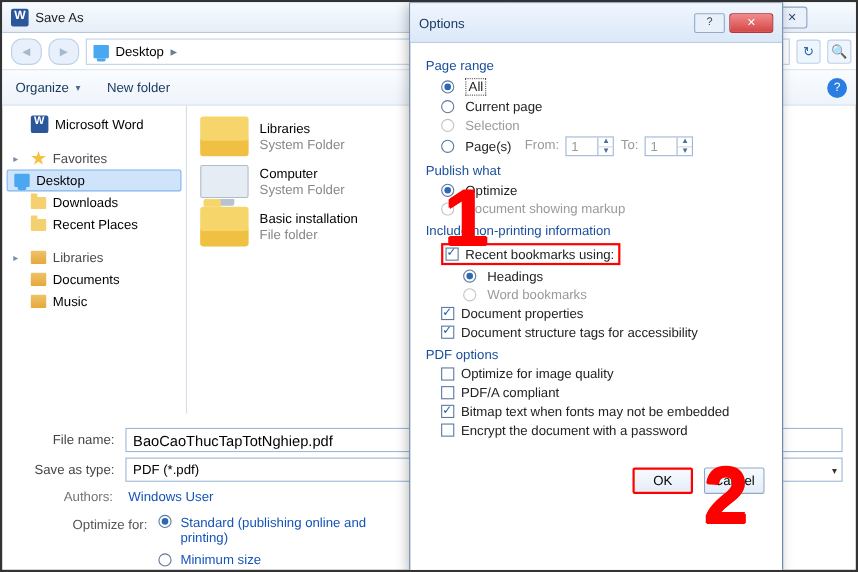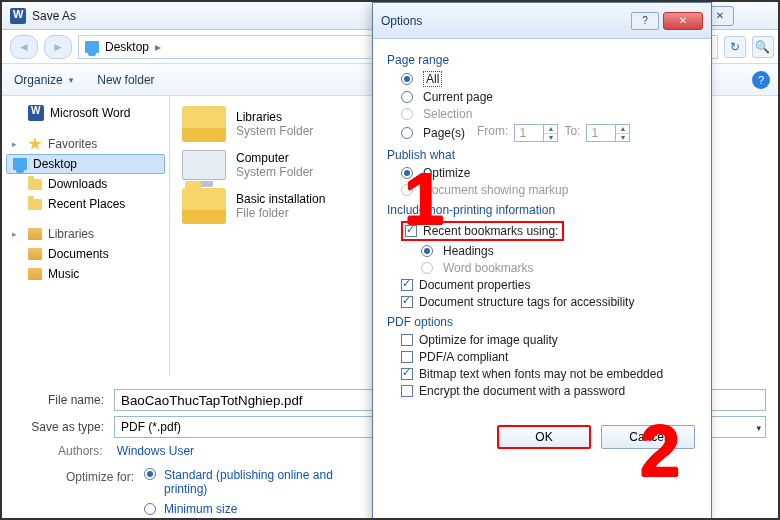--- a/index.html
+++ b/index.html
@@ -70,21 +70,21 @@
   .chk { width:12px; height:12px; border:1px solid #5c7aa0; background:#fff; display:inline-block; position:relative;}
   .chk.on::after{content:"✓"; position:absolute; left:0; top:-3px; font-size:11px; color:#1b5eab;}
   .pages-inline { display:flex; gap:6px; margin-left:6px;}
   .spin { display:inline-flex; border:1px solid #9db7d6; height:18px;}
   .spin .sv{ width:28px; padding:0 4px; display:flex; align-items:center;}
   .spin .sb{ width:14px; display:flex; flex-direction:column; border-left:1px solid #9db7d6;}
   .spin .sb span{ flex:1; font-size:7px; text-align:center; color:#4a6d98; border-bottom:1px solid #cdd9e8;}
   .spin .sb span:last-child{border:0;}
   .hl-red { border:2px solid #ff0000; padding:1px 4px 1px 2px; display:inline-flex; align-items:center; gap:6px;}
   .dlg-buttons { display:flex; justify-content:flex-end; gap:10px; padding:10px 16px; margin-top:6px;}
-  .btn { width:94px; height:24px; border:1px solid #8fa7c6; background:linear-gradient(#f7fbff,#e4edf8); border-radius:2px; display:flex; align-items:center; justify-content:center;}
+  .btn { width:55px; height:24px; border:1px solid #8fa7c6; background:linear-gradient(#f7fbff,#e4edf8); border-radius:2px; display:flex; align-items:center; justify-content:center;}
   .btn.ok { border:2px solid #ff0000; }
   .big-num { position:absolute; color:#ff0000; font-weight:900; font-size:72px; font-family:Arial,sans-serif; text-shadow:1px 0 #ff0000,-1px 0 #ff0000,0 1px #ff0000,0 -1px #ff0000; }
   .n1 { left:402px; top:156px; }
   .n2 { left:638px; top:408px; }
   .word-icon-sm { width:16px; height:16px; background:#2b579a; border-radius:2px; position:relative;}
   .word-icon-sm::after{content:"W";position:absolute;left:3px;top:0;color:#fff;font-size:10px;font-weight:bold;}
 </style>
 </head>
 <body>
 

